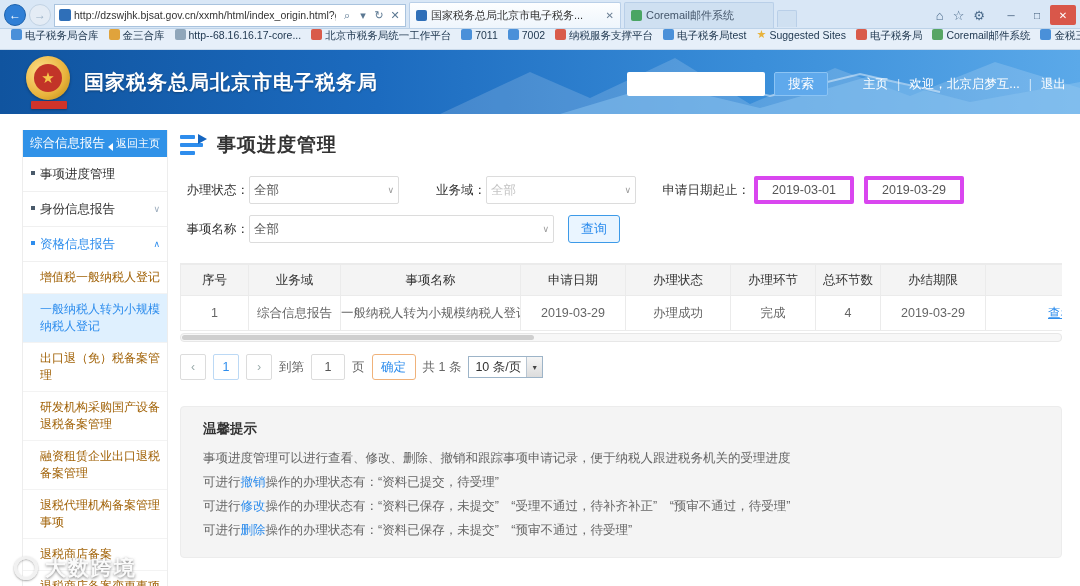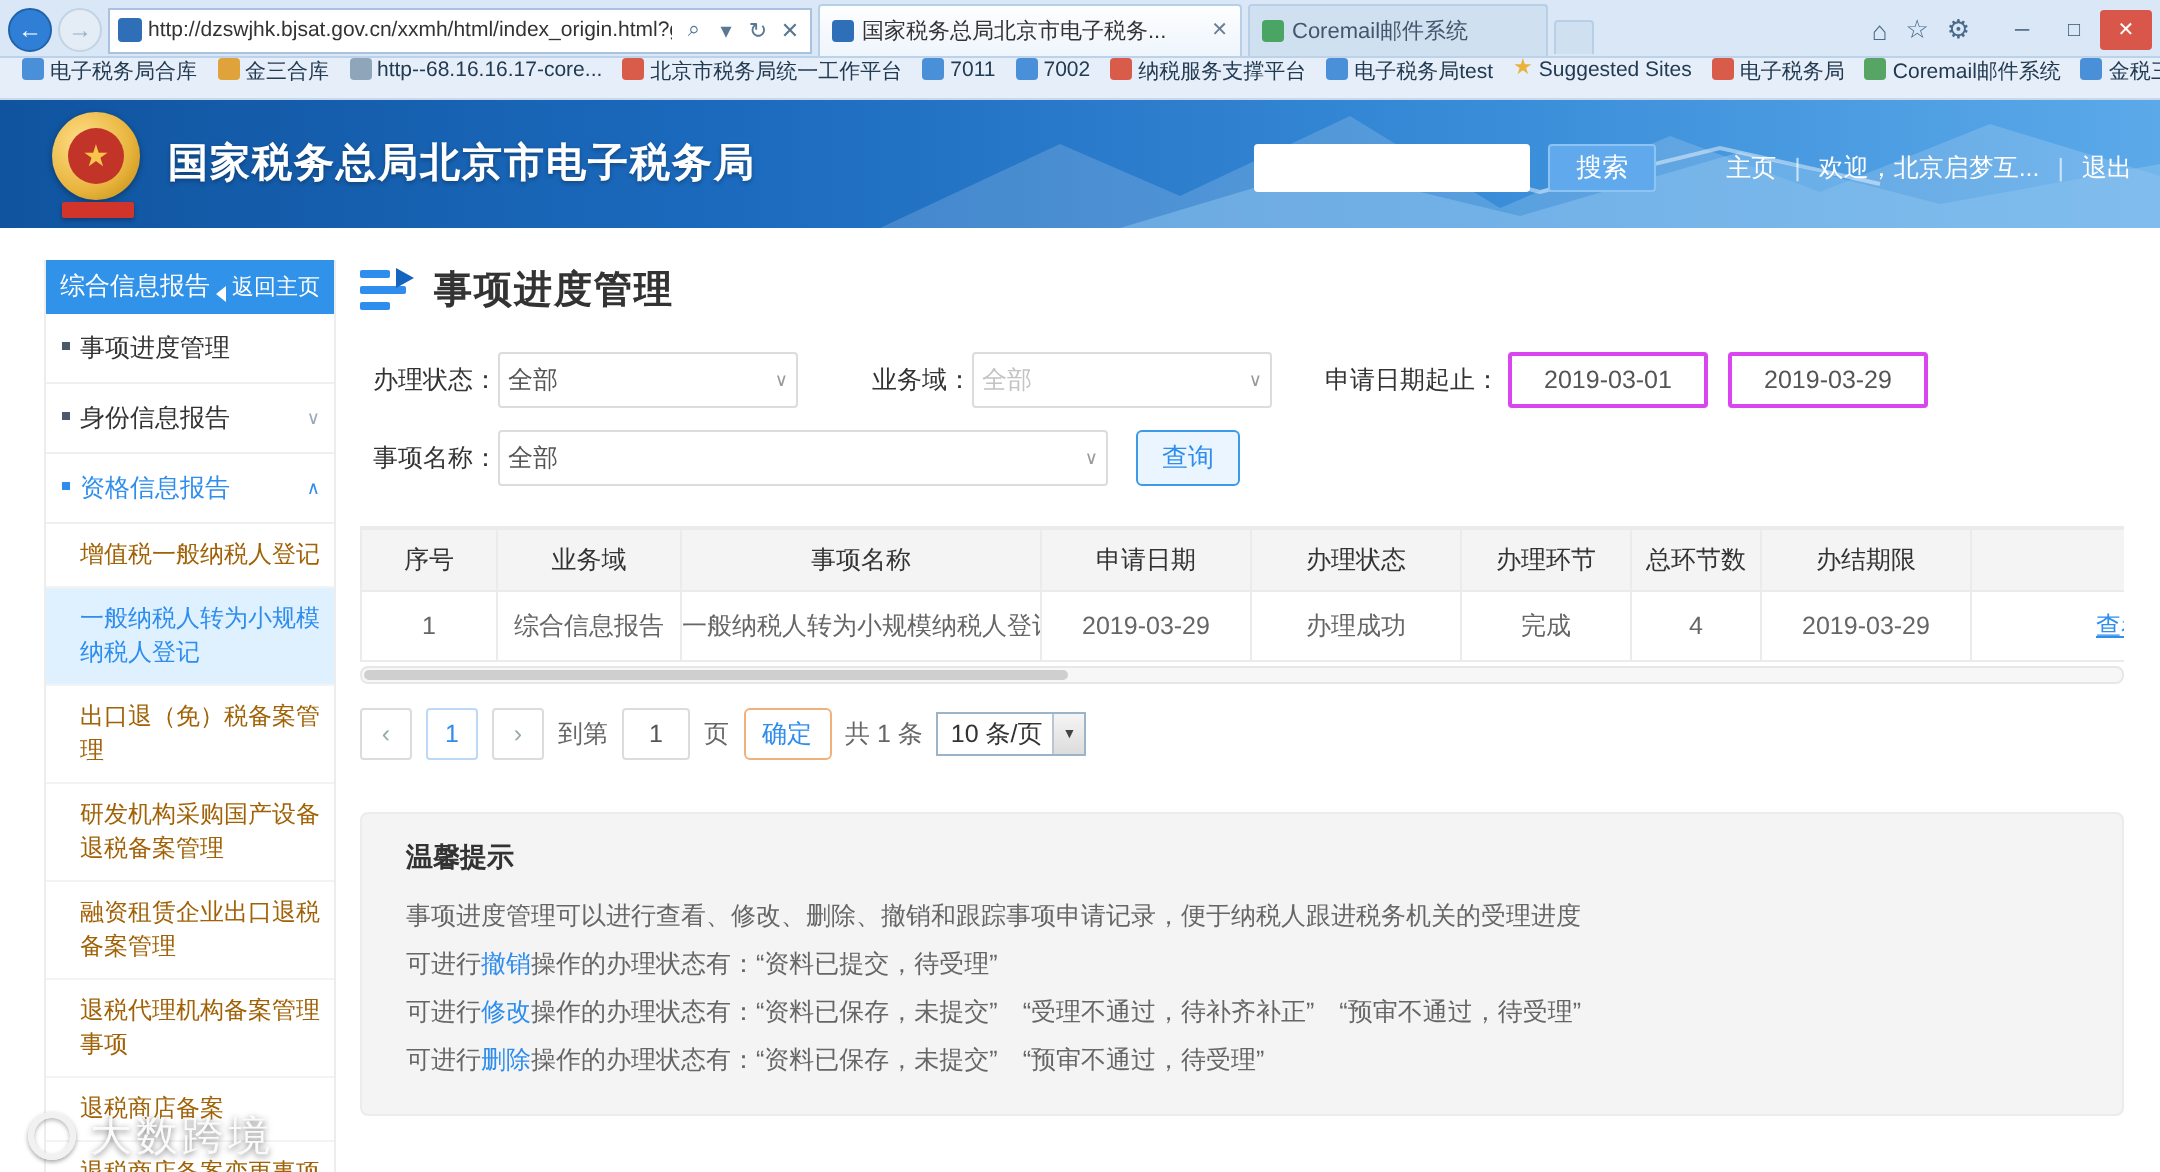--- a/index.html
+++ b/index.html
@@ -66,21 +66,21 @@
   .main{flex:1;min-width:0}
   .page-title-row{display:flex;align-items:center;margin:2px 0 18px 0}
   .page-title-row h1{font-size:19px;font-weight:bold;color:#333;margin-left:10px;letter-spacing:1px}
   .f-row{display:flex;align-items:center;margin-bottom:11px}
   .flabel{min-width:69px;text-align:right;font-size:12.5px;color:#333;flex:none}
   .select{height:28px;border:1px solid #dcdcdc;border-radius:2px;background:#fff;display:flex;align-items:center;justify-content:space-between;padding:0 4px;color:#555;font-size:12.5px;cursor:pointer}
   .w150{width:150px}.w305{width:305px}
   .select.disabled span{color:#c3c3c3}
   .caret{color:#999;font-size:9px;font-style:normal}
   .ml18{margin-left:18px}
-  .date-input{width:100px;height:28px;border:2px solid #d946ef;border-radius:2px;display:flex;align-items:center;justify-content:center;color:#555;font-size:12.5px;margin-left:10px;cursor:pointer}
+  .date-input{width:100px;height:28px;border:4px solid #d946ef;border-radius:2px;display:flex;align-items:center;justify-content:center;color:#555;font-size:12.5px;margin-left:10px;cursor:pointer}
   .query-btn{width:52px;height:28px;border:1px solid #3d9ae8;background:#eaf5ff;color:#2e8ded;border-radius:3px;font-size:13px;margin-left:14px;cursor:pointer}
 
   .table-wrap{width:100%;overflow:hidden;margin-top:20px;border-top:1px solid #ebebeb}
   table{border-collapse:collapse;table-layout:fixed;width:955px}
   th,td{border:1px solid #ebebeb;text-align:center;overflow:hidden;white-space:nowrap}
   th{height:31px;background:#f4f4f4;color:#333;font-size:12.5px;font-weight:normal}
   td{height:35px;color:#666;font-size:12.5px}
   .act-link{color:#2e8ded;text-decoration:underline;cursor:pointer}
 
   .hscroll{margin-top:2px;height:9px;background:#f7f7f7;border:1px solid #e7e7e7;border-radius:4px;position:relative}
@@ -94,21 +94,21 @@
   .pg-select{height:22px;border:1px solid #9db4c8;background:#fff;display:flex;align-items:center;padding-left:6px;color:#333;cursor:pointer}
   .pg-select .dd{width:16px;height:100%;margin-left:5px;background:linear-gradient(#f5f5f5,#dcdcdc);border-left:1px solid #b9c6d2;display:flex;align-items:center;justify-content:center;font-size:7px;color:#444}
 
   .tips{margin-top:26px;background:#f4f4f4;border:1px solid #ececec;border-radius:4px;padding:13px 22px 15px 22px}
   .tips h2{font-size:13.5px;color:#333;margin-bottom:8px}
   .tips p{font-size:12.5px;color:#666;line-height:24px}
   .kw{color:#2e8ded}
 
   .watermark{position:absolute;left:14px;bottom:4px;display:flex;align-items:center;gap:7px;z-index:50;pointer-events:none}
   .wm-logo{width:24px;height:24px;border-radius:50%;border:3px solid #f1f1f1;box-shadow:0 1px 2px rgba(90,90,90,.55),inset 0 1px 2px rgba(90,90,90,.45)}
-  .wm-text{font-size:21px;font-weight:normal;color:#fafafa;letter-spacing:2px;text-shadow:0 1px 3px rgba(80,80,80,.75)}
+  .wm-text{font-size:21px;font-weight:bold;color:#fafafa;letter-spacing:2px;text-shadow:0 1px 3px rgba(80,80,80,.75)}
 </style>
 </head>
 <body>
 
 <div class="chrome-top">
   <div class="nav-circle nav-back">←</div>
   <div class="nav-circle nav-fwd">→</div>
   <div class="url-bar">
     <span class="url-favicon"></span>
     <input class="url-input" value="http://dzswjhk.bjsat.gov.cn/xxmh/html/index_origin.html?gopage=true&amp;m1=zhxxbg&amp;m2=&amp;fromWhere=&amp;qxkzsx=1&amp;tabTitle=wybsTab#none" style="">

